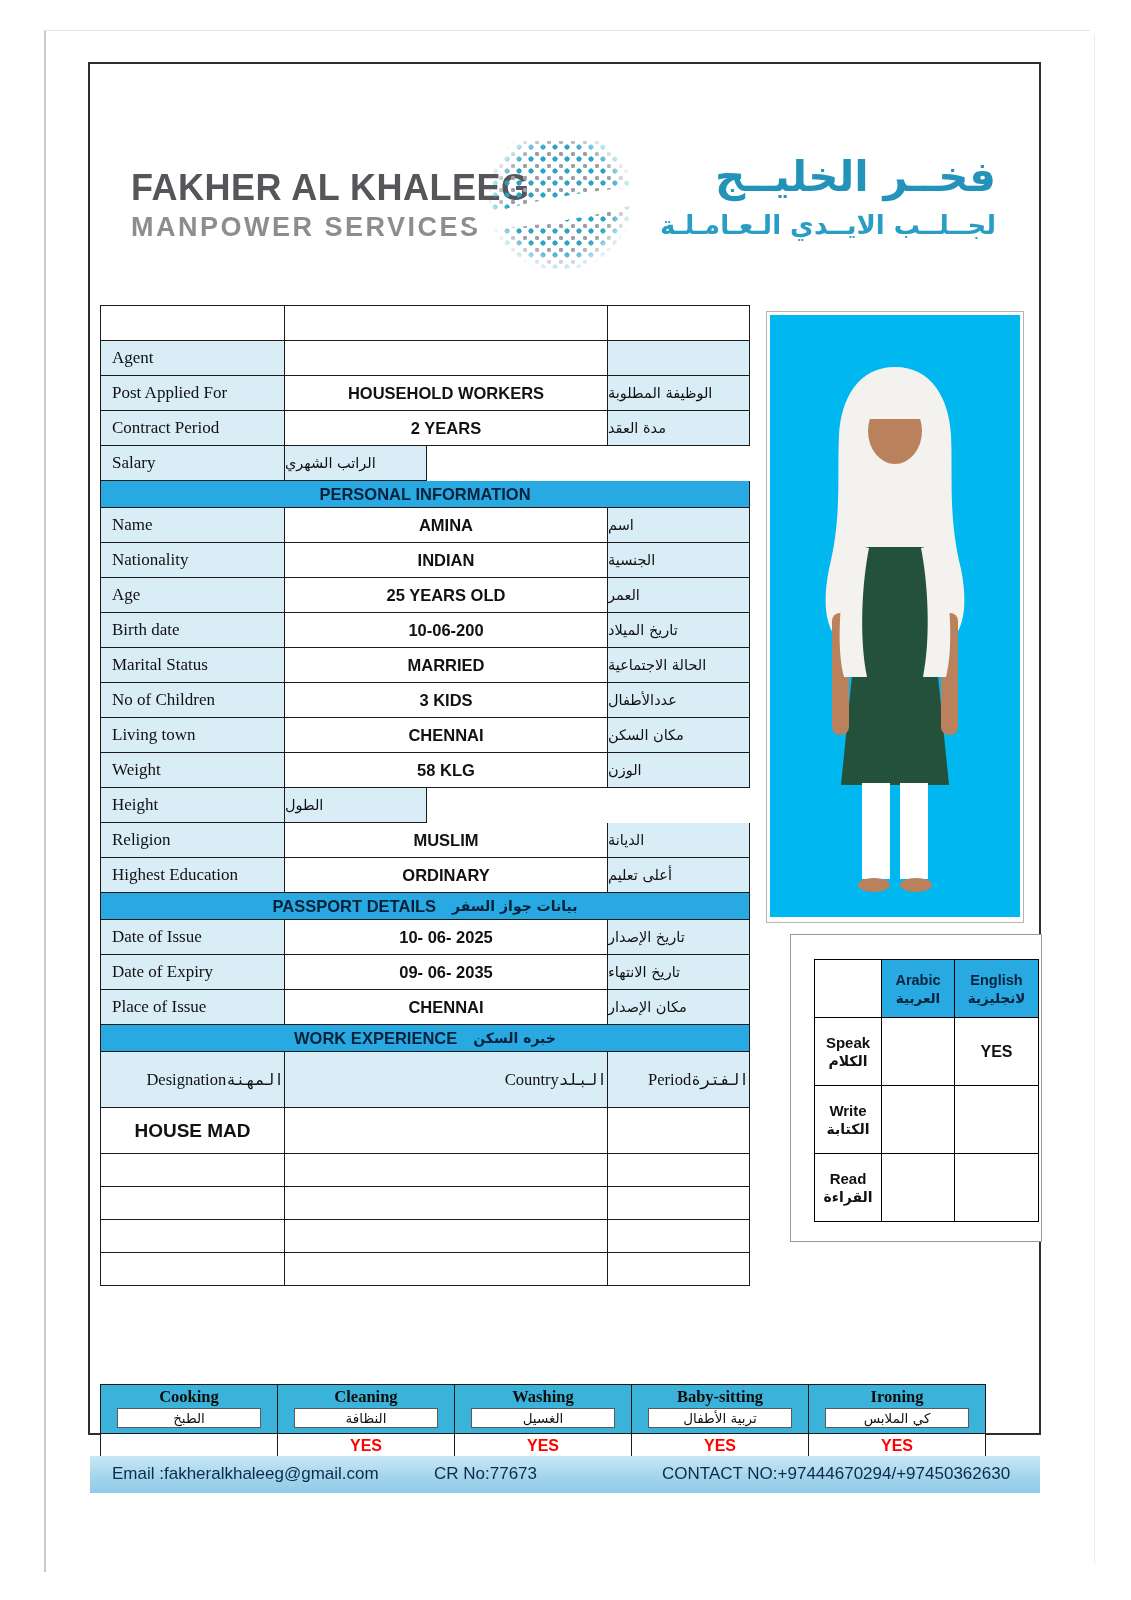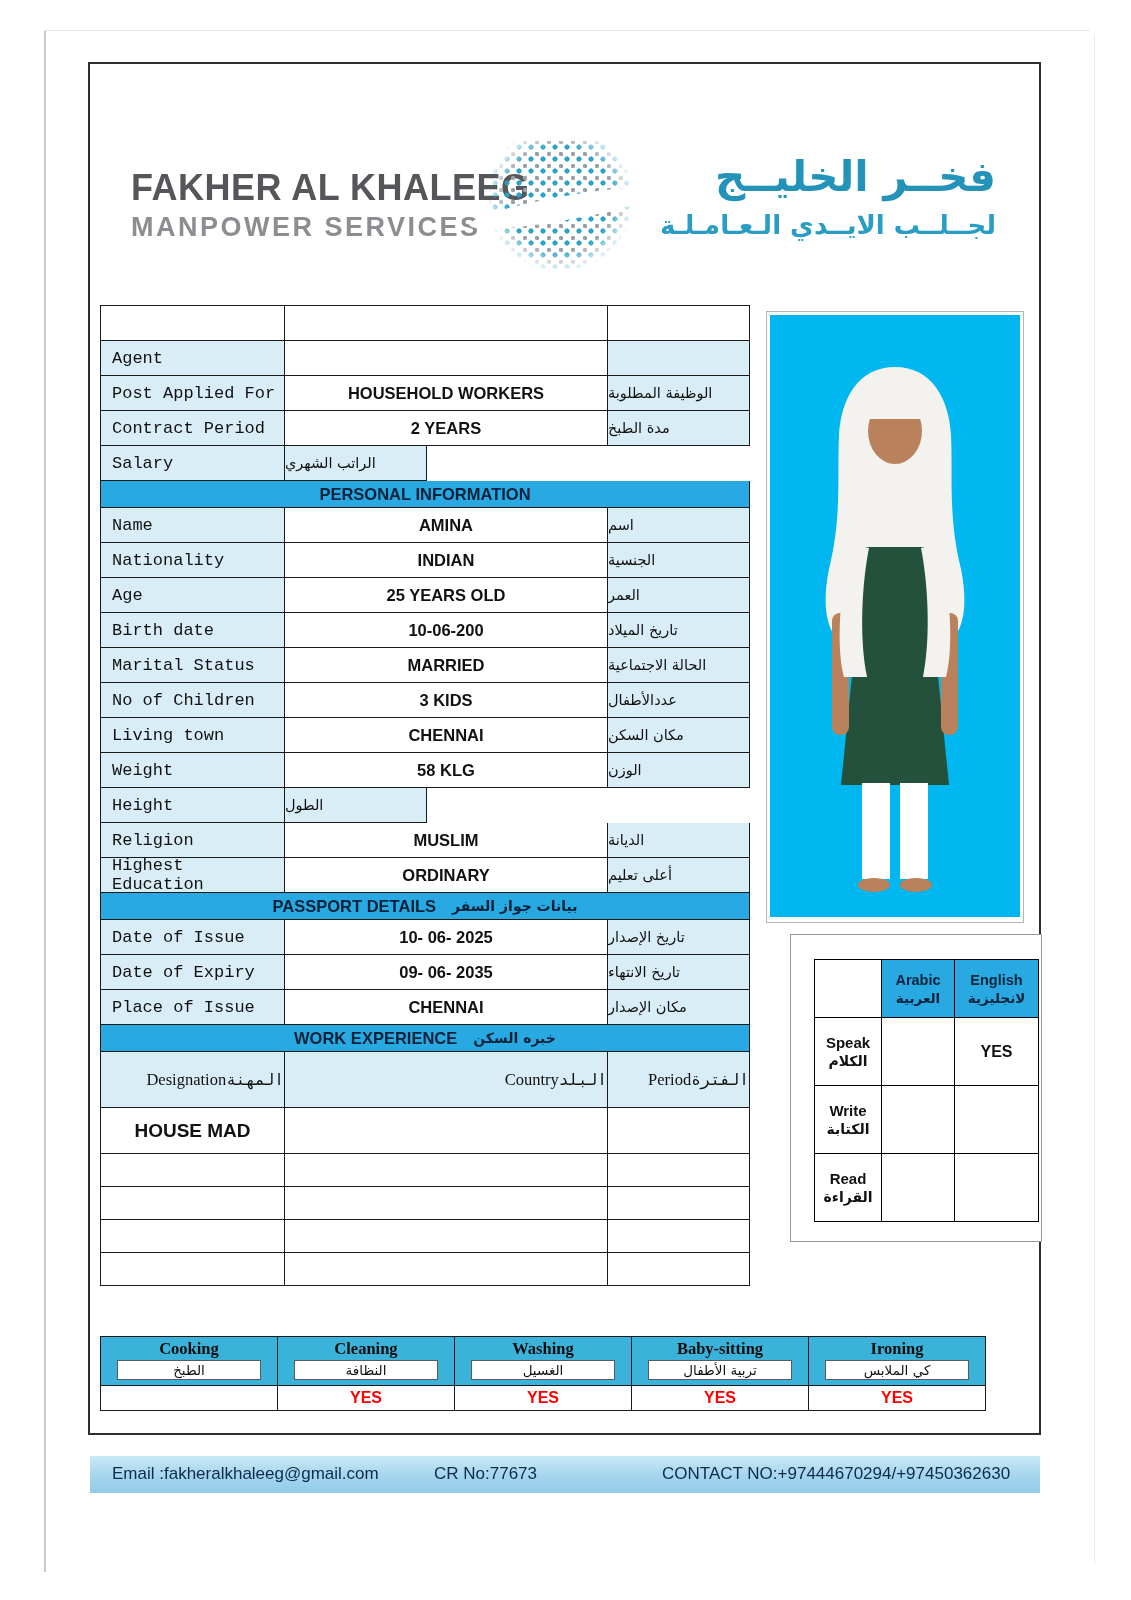--- a/index.html
+++ b/index.html
@@ -35,21 +35,21 @@
   .logo-swoosh { position:absolute; left:468px; top:196px; width:196px; height:24px; background:#fff;
                  border-radius:50%; transform:rotate(-10deg); }
 
   
   .bio-table { position:absolute; left:100px; top:305px; width:650px;
                border-top:1px solid #1a1a1a; border-left:1px solid #1a1a1a; }
   .brow { display:flex; }
   .cell { border-right:1px solid #1a1a1a; border-bottom:1px solid #1a1a1a; height:35px;
           display:flex; align-items:center; background:#fff; font-size:17px; }
   .w1 { width:184px; } .w2 { width:323px; } .w3 { width:142px; }
-  .lab { padding-left:11px; font-family:Liberation Mono, monospace; }
+  .lab { padding-left:11px; font-family:Liberation Serif, serif; }
   .val { justify-content:center; font-family:"Liberation Sans", sans-serif; font-weight:bold;
          white-space:pre; font-size:16.5px; }
   .arc { justify-content:flex-end; padding-right:10px; direction:rtl;
          font-family:"DejaVu Sans", sans-serif; font-size:14.5px; }
   .tint { background:#d9edf7; }
   .red { color:#ff0000; }
   .section-bar { background:#29a9e1; border-right:1px solid #1a1a1a; border-bottom:1px solid #1a1a1a;
                  height:27px; display:flex; align-items:center; justify-content:center; gap:16px;
                  font-family:"Liberation Sans", sans-serif; font-weight:bold; font-size:16.5px; color:#06213a; }
   .bar-ar { font-family:"DejaVu Sans", sans-serif; font-size:14px; direction:rtl; }
@@ -77,21 +77,21 @@
   .lhead { height:58px; background:#29a9e1; font-family:"Liberation Sans", sans-serif;
            font-weight:bold; font-size:14.5px; color:#06243e; }
   .lhead-empty { height:58px; background:#fff; }
   .lhead .lar { font-family:"DejaVu Sans", sans-serif; font-size:13.5px; margin-top:2px; }
   .lbody { height:68px; }
   .llabel { font-family:"Liberation Sans", sans-serif; font-weight:bold; font-size:15px; }
   .llabel .lar { font-family:"DejaVu Sans", sans-serif; font-size:14px; margin-top:2px; }
   .lyes { font-family:"Liberation Sans", sans-serif; font-weight:bold; font-size:16px; }
 
   
-  .skills { position:absolute; left:100px; top:1336px; width:886px; display:flex; border:1px solid #1a1a1a; background:#fff; }
+  .skills { position:absolute; left:100px; top:1384px; width:886px; display:flex; border:1px solid #1a1a1a; background:#fff; }
   .skill { flex:1; border-right:1px solid #1a1a1a; }
   .skill:last-child { border-right:none; }
   .skill-head { background:#3ab2da; padding:2px 0 3px; }
   .skill-name { text-align:center; font-family:"Liberation Serif", serif; font-weight:bold; font-size:16.5px; color:#0d0d0d; }
   .skill-arbox { background:#fff; border:1px solid #5a5a5a; margin:1px 16px 2px; text-align:center;
                  font-family:"DejaVu Sans", sans-serif; font-size:13.5px; padding:1px 0; direction:rtl; }
   .skill-value { height:25px; display:flex; align-items:center; justify-content:center; color:#ff0000;
                  font-family:"Liberation Sans", sans-serif; font-weight:bold; font-size:16px;
                  border-top:1px solid #1a1a1a; background:#fff; }
 
@@ -138,21 +138,21 @@
 
   <div class="brow">
     <div class="cell w1 lab tint">Post Applied For</div>
     <div class="cell w2 val">HOUSEHOLD WORKERS</div>
     <div class="cell w3 arc tint">الوظيفة المطلوبة</div>
   </div>
 
   <div class="brow">
     <div class="cell w1 lab tint">Contract Period</div>
     <div class="cell w2 val">2 YEARS</div>
-    <div class="cell w3 arc tint">مدة الطبخ</div>
+    <div class="cell w3 arc tint">مدة العقد</div>
   </div>
 
   <div class="brow">
     <div class="cell w1 lab tint">Salary</div>
     <div class="cell w3 arc tint">الراتب الشهري</div>
   </div>
 
   <div class="section-bar">PERSONAL INFORMATION</div>
 
   <div class="brow">

